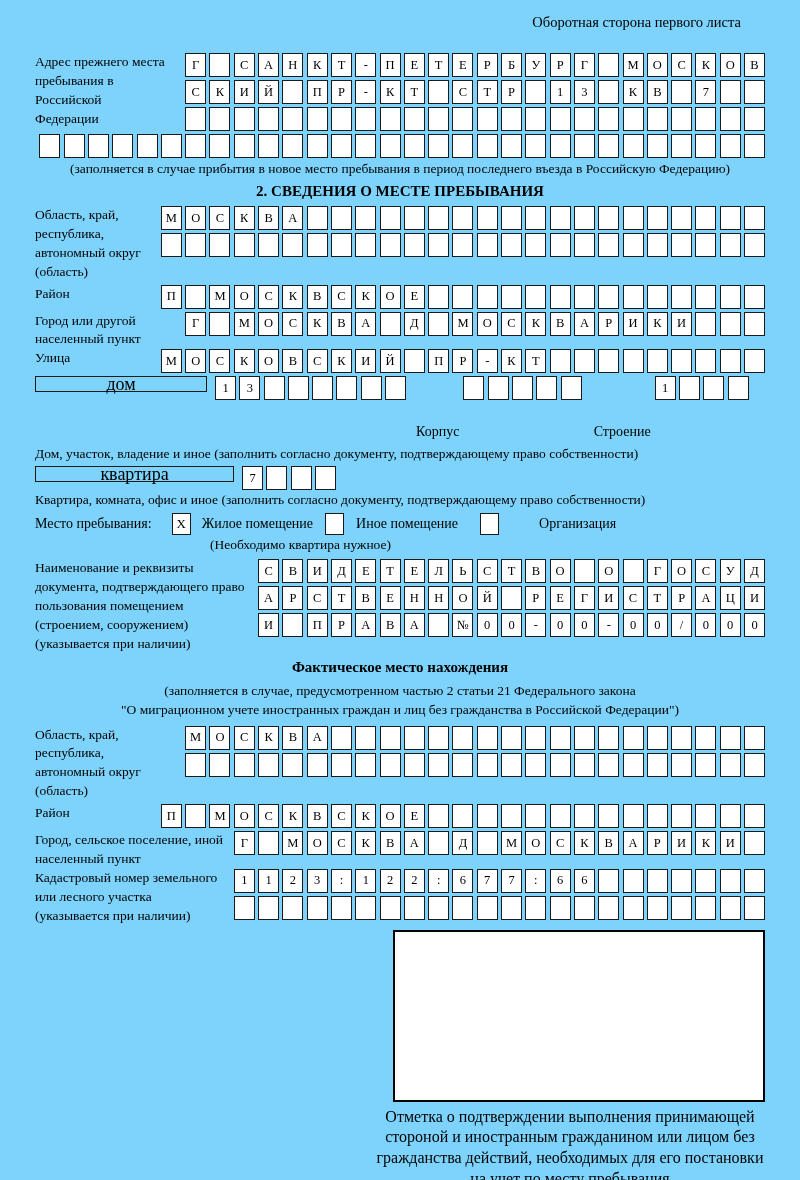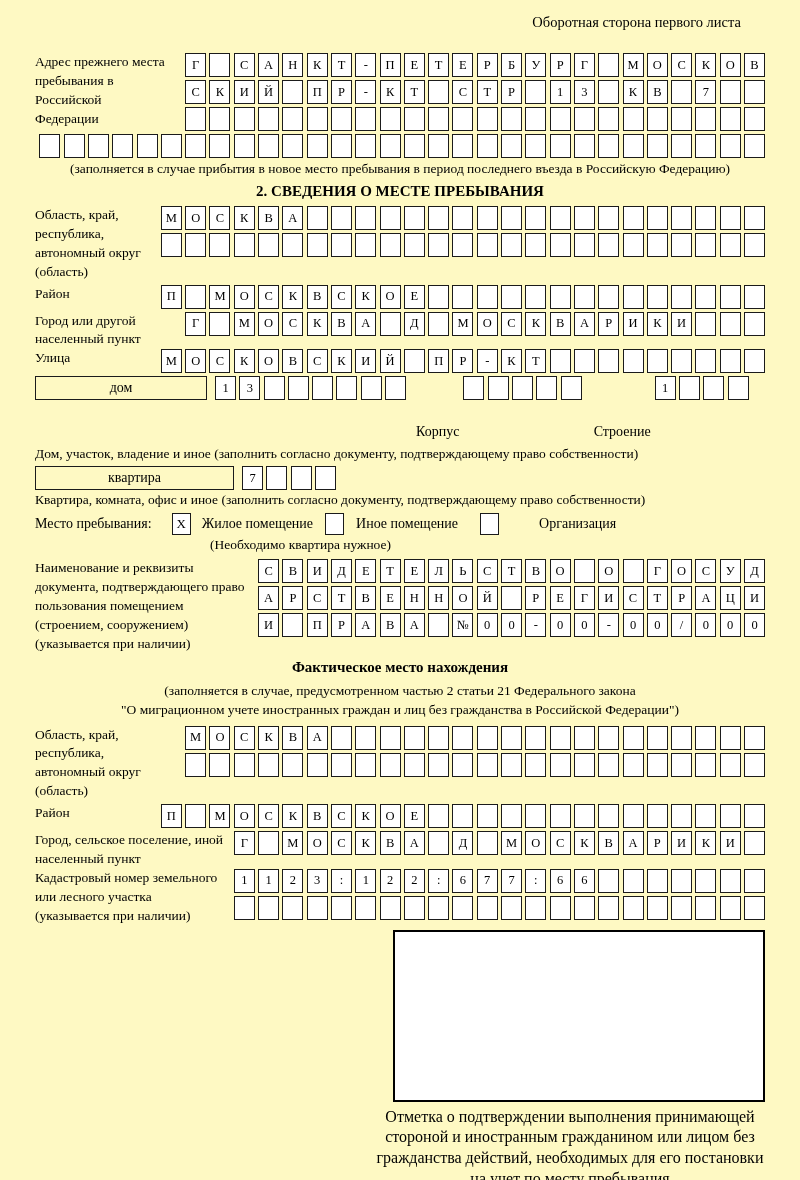--- a/index.html
+++ b/index.html
@@ -1,35 +1,35 @@
 <!DOCTYPE html>
 <html><head>
 <meta charset="utf-8">
 <style>
   * { margin:0; padding:0; box-sizing:border-box; }
   html,body { background:#fff; }
   body { width:800px; height:1180px; color:#000; font-family:"Liberation Serif","DejaVu Serif",serif; }
-  .page { width:800px; height:1180px; padding:14px 35px 0 35px; overflow:hidden; background:#fef9c3; }
+  .page { width:800px; height:1180px; padding:14px 35px 0 35px; overflow:hidden; background:#7dd3fc; }
   .corner { text-align:right; font-size:14.5px; padding-right:24px; margin-bottom:22px; }
   .field { display:flex; justify-content:space-between; align-items:flex-start; }
   .label { font-size:13.5px; line-height:1.4; }
   .w130 { width:132px; } .w120 { width:122px; } .w145 { width:148px; }
   .w210 { width:212px; } .w140 { width:140px; } .w195 { width:198px;font-family:Liberation Serif, serif; } .w185 { width:188px; }
   .rows { display:flex; flex-direction:column; align-items:flex-end; gap:3px; }
   .cellrow { display:flex; gap:3.3px; }
   .cell { width:21px; height:24px; border:1.6px solid #1b1b1b; display:flex; align-items:center;
           justify-content:center; font-size:12.5px; flex:none; background:#fff; }
   .rowline { display:flex; justify-content:flex-end; margin:3px 0 3px -5px; }
   .note { font-size:13.5px; text-align:center; margin-bottom:6px; }
   .sect-title { font-weight:bold; font-size:15px; text-align:center; margin:2px 0 6px 0; }
   .caption { font-size:13.5px; margin:2px 0 4px 0; }
   .inline-row { display:flex; align-items:flex-start; margin-bottom:2px; }
   .inline-label { font-size:14px; line-height:24px;margin-top:44px; }
-  .wbox { border:1.6px solid #1b1b1b; height:24px; display:flex; align-items:center; justify-content:center;
-          font-size:14px; flex:none; }
+  .wbox { border:1.6px solid #1b1b1b; height:16px; display:flex; align-items:center; justify-content:center;
+          font-size:18px; flex:none; }
   .dom-box { width:172px; } .kv-box { width:199px;text-align:center; }
   .ml8 { margin-left:8px; } .ml10 { margin-left:10px; } .ml4 { margin-left:4px; } .ml12 { margin-left:12px; }
   .mb3 { margin-bottom:3px; } .mb4 { margin-bottom:4px; } .mb5 { margin-bottom:5px; }
   .mesto-row { display:flex; align-items:center; margin:2px 0 2px 0; font-size:14px; }
   .checkbox { width:19px; height:22px; border:1.6px solid #1b1b1b; display:flex; align-items:center;
               justify-content:center; font-size:13px; flex:none; background:#fff; }
   .choose-note { font-size:13.5px; margin:0 0 6px 175px; }
   .center-note { font-size:13.5px; text-align:center; line-height:1.4; margin-bottom:6px;font-family:Liberation Serif, serif; }
   .stamp { width:372px; height:172px; border:2px solid #000; margin-left:auto; margin-top:2px; background:#fff; }
   .stamp-caption { width:406px; margin:5px -8px 16px auto; text-align:center; font-size:16px; line-height:1.3; }

